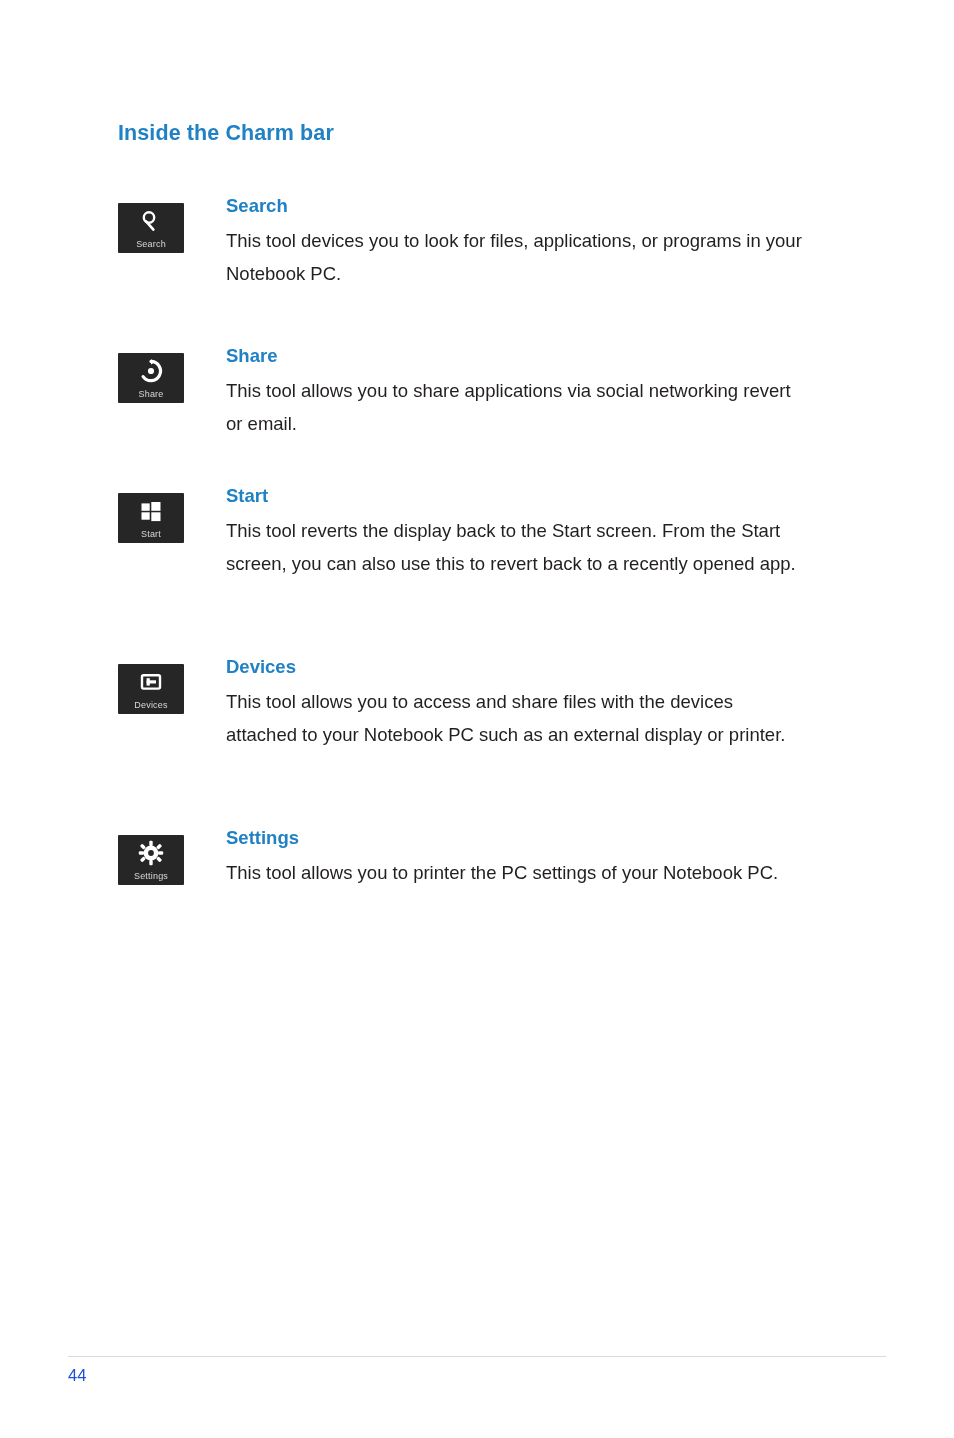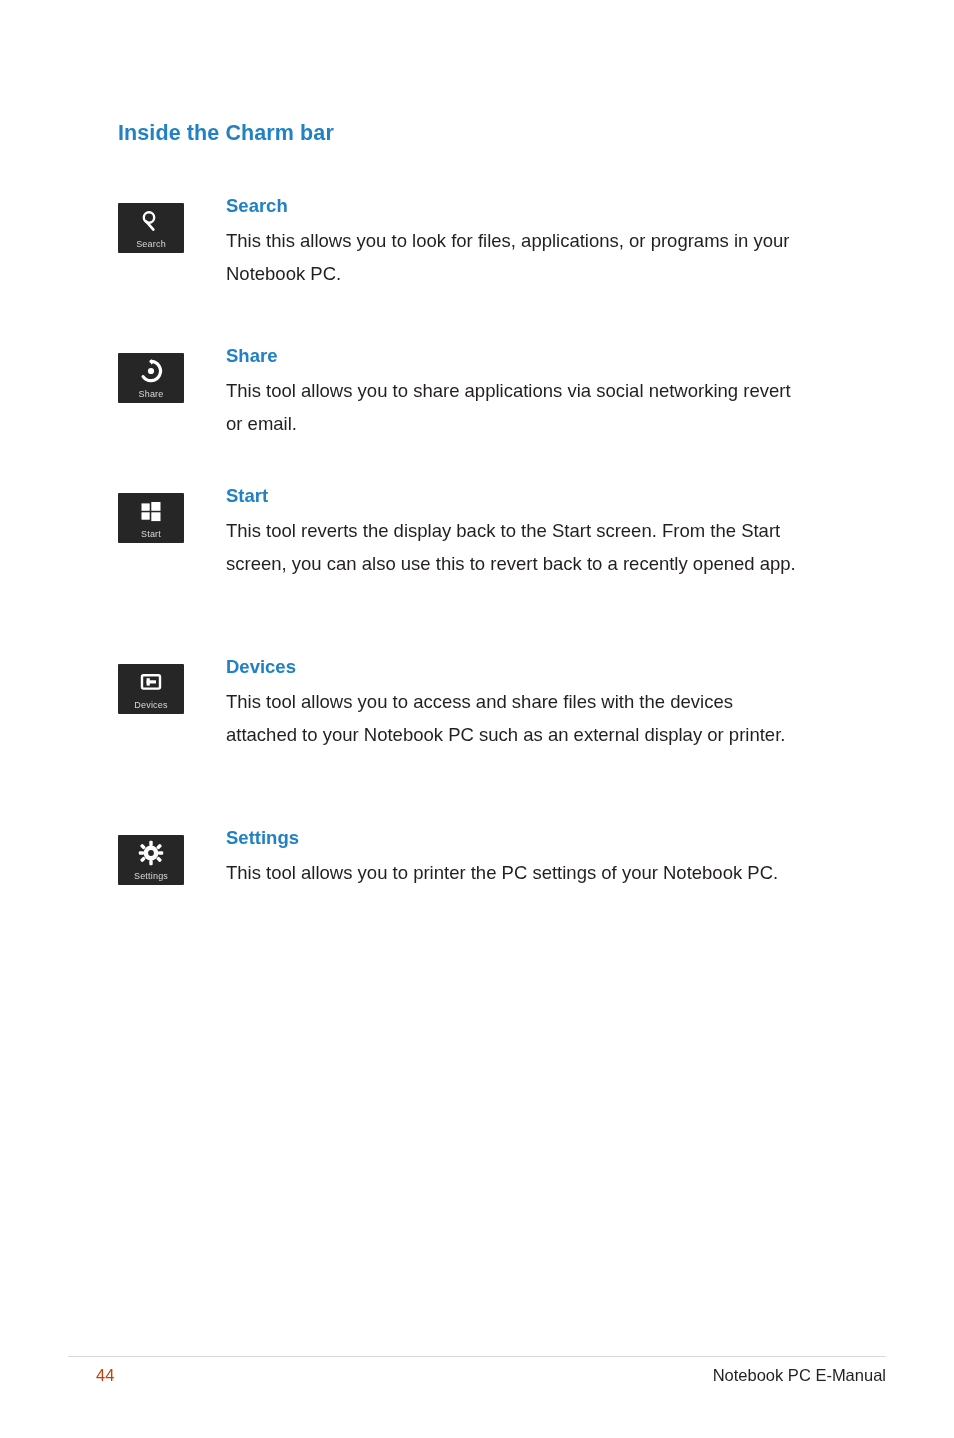--- a/index.html
+++ b/index.html
@@ -93,22 +93,21 @@
     top: 1356px;
     width: 818px;
     height: 1px;
     background: #d9d9d9;
   }
   .footer-page {
     position: absolute;
     left: 68px;
     top: 1366px;
     font-size: 16.5px;
-    color: #c2410c;
-    margin-left: 28px;
+    color: #1d4ed8;
   }
   .footer-text {
     position: absolute;
     left: 0;
     top: 1366px;
     width: 886px;
     text-align: right;
     font-size: 16.5px;
     color: #231f20;
   }
@@ -127,21 +126,21 @@
     <div class="tile">
       <div class="glyph">
         <svg width="26" height="26" viewBox="0 0 26 26" aria-hidden="true">
           <circle cx="11" cy="9.5" r="5.2" fill="none" stroke="#ffffff" stroke-width="2.4"></circle>
           <line x1="8.1" y1="13.4" x2="15.4" y2="21.6" stroke="#ffffff" stroke-width="2.6" stroke-linecap="round"></line>
         </svg>
       </div>
       <div class="tilelabel">Search</div>
     </div>
     <div class="etitle">Search</div>
-    <div class="ebody">This this allows you to look for files, applications, or programs in your Notebook PC.</div>
+    <div class="ebody">This tool devices you to look for files, applications, or programs in your Notebook PC.</div>
   </div>
 
   <div class="entry" style="top:353px;">
     <div class="tile">
       <div class="glyph">
         <svg width="26" height="26" viewBox="0 0 26 26" aria-hidden="true">
           <path d="M13 3.4 A9.6 9.6 0 1 1 5.1 18.6" fill="none" stroke="#ffffff" stroke-width="3.2" stroke-linecap="round"></path>
           <circle cx="13" cy="13" r="3.1" fill="#ffffff"></circle>
           <path d="M13 1.2 L13 6.4 L17.4 3.8 Z" fill="#ffffff"></path>
         </svg>
@@ -202,15 +201,14 @@
         </svg>
       </div>
       <div class="tilelabel">Settings</div>
     </div>
     <div class="etitle">Settings</div>
     <div class="ebody">This tool allows you to printer the PC settings of your Notebook PC.</div>
   </div>
 
   <div class="footer-rule"></div>
   <div class="footer-page">44</div>
-  <div class="footer-text">Notebook PC E-Manual</div>
 
 </div>
 
 </body></html>

